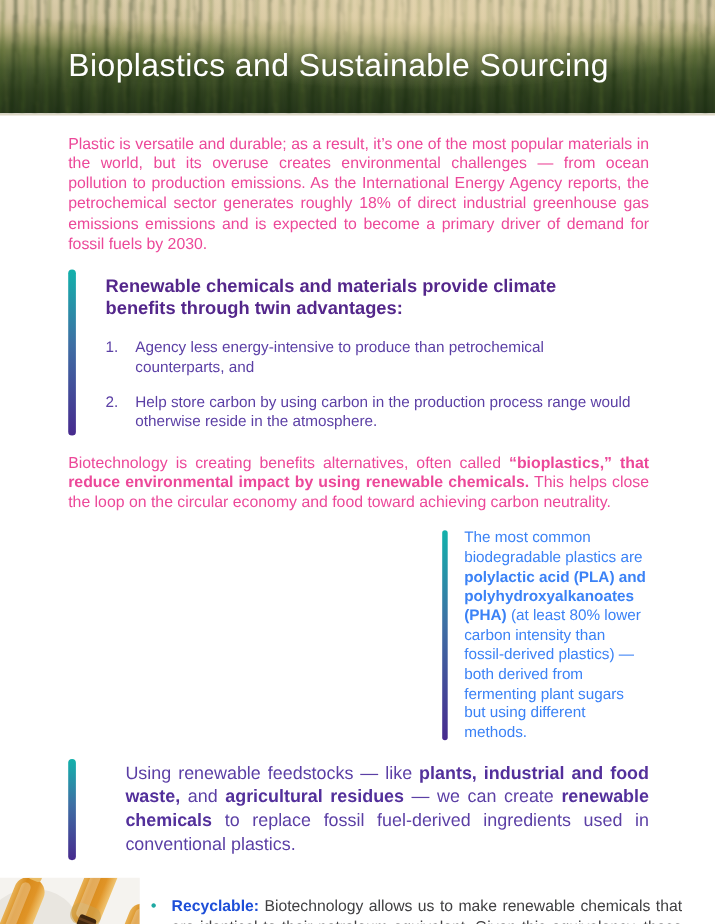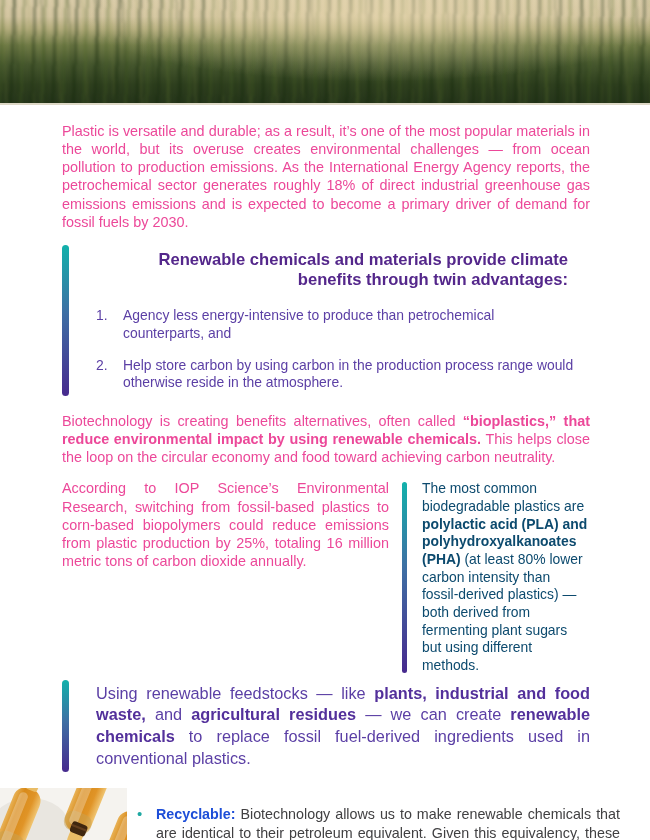--- a/index.html
+++ b/index.html
@@ -34,37 +34,37 @@
   
   .content{padding:0 60px 0 62px;}
   .body-text{color:#ec4899;font-size:14.4px;line-height:1.26;}
   .intro{margin:17px 0 0;text-align:justify;}
   .b{font-weight:700;}
   
   .callout{display:flex;margin-top:14px;}
   .vbar{width:7px;border-radius:4px;flex-shrink:0;
     background:linear-gradient(180deg,#12b1ab 0%,#3e6fa4 45%,#472a8e 100%);}
   .callout1-inner{padding:5px 0 2px 27px;}
-  .callout1-heading{margin:0;font-size:16.6px;font-weight:700;color:#54278b;line-height:1.22;max-width:472px;text-align:right;}
+  .callout1-heading{margin:0;font-size:16.6px;font-weight:700;color:#54278b;line-height:1.22;max-width:472px;}
   .num-list{margin-top:17px;}
   .num-item{display:flex;font-size:13.9px;color:#5b3fa5;line-height:1.27;margin-bottom:14px;max-width:480px;}
   .num-item:last-child{margin-bottom:2px;}
   .num{width:27px;flex-shrink:0;}
   .para2{margin:16px 0 0;text-align:justify;}
   
   .cols{display:flex;margin-top:13px;align-items:stretch;}
   .col-left{width:327px;flex-shrink:0;text-align:justify;}
   .col-left p{margin:0;}
   .col-left p + p{margin-top:13px;}
   .col-divider{width:5px;border-radius:3px;margin:3px 15px 2px 13px;flex-shrink:0;
     background:linear-gradient(180deg,#12b1ab 0%,#3e6fa4 45%,#472a8e 100%);}
-  .col-right{flex:1;font-size:13.9px;color:#0c4a6e;line-height:1.27;padding-top:1px;}
+  .col-right{flex:1;font-size:13.9px;color:#3b82f6;line-height:1.27;padding-top:1px;}
   .col-right p{margin:0;}
   
-  .callout2{margin-top:5px;}
+  .callout2{margin-top:15px;gap:18px;}
   .callout2-inner{padding:3px 0 3px 27px;font-size:16.3px;color:#5b3fa5;line-height:1.33;text-align:justify;max-width:512px;}
   .callout2-inner p{margin:0;}
   .callout2-inner .b{color:#53309b;}
   
   .bottom{position:relative;margin-top:16px;height:176px;}
   .bottles{
     position:absolute;left:0;top:0;width:127px;height:168px;
     border-radius:0 0 58px 0;overflow:hidden;background:#f5f3ef;
   }
   .bullets{margin-left:137px;margin-right:30px;padding-top:17px;}
@@ -73,20 +73,21 @@
   .bullet p{margin:0;font-size:14.3px;line-height:1.28;color:#414042;text-align:justify;}
   .bullet .label{color:#1d4ed8;font-weight:700;}
 </style>
 </head>
 <body>
 
 <header class="hero">
   <div class="hero-sky"></div>
   <div class="hero-grass"></div>
   <div class="hero-glow"></div>
+  <h1 class="hero-title">Bioplastics and Sustainable Sourcing</h1>
 </header>
 
 <div class="content">
 
   <p class="body-text intro">Plastic is versatile and durable; as a result, it’s one of the most popular materials in the world, but its overuse creates environmental challenges — from ocean pollution to production emissions. As the International Energy Agency reports, the petrochemical sector generates roughly 18% of direct industrial greenhouse gas emissions emissions and is expected to become a primary driver of demand for fossil fuels by 2030.</p>
 
   <section class="callout">
     <div class="vbar"></div>
     <div class="callout1-inner">
       <h2 class="callout1-heading">Renewable chemicals and materials provide climate benefits through twin advantages:</h2>
@@ -100,21 +101,20 @@
           <span>Help store carbon by using carbon in the production process range would otherwise reside in the atmosphere.</span>
         </div>
       </div>
     </div>
   </section>
 
   <p class="body-text para2"><span>Biotechnology is creating benefits alternatives, often called </span><span class="b">“bioplastics,” that reduce environmental impact by using renewable chemicals.</span><span> This helps close the loop on the circular economy and food toward achieving carbon neutrality.</span></p>
 
   <section class="cols">
     <div class="col-left body-text">
-      <p>According to IOP Science’s Environmental Research, switching from fossil-based plastics to corn-based biopolymers could reduce emissions from plastic production by 25%, totaling 16 million metric tons of carbon dioxide annually.</p>
     </div>
     <div class="col-divider"></div>
     <div class="col-right">
       <p><span>The most common biodegradable plastics are </span><span class="b">polylactic acid (PLA) and polyhydroxyalkanoates (PHA)</span><span> (at least 80% lower carbon intensity than fossil-derived plastics) — both derived from fermenting plant sugars but using different methods.</span></p>
     </div>
   </section>
 
   <section class="callout callout2">
     <div class="vbar"></div>
     <div class="callout2-inner">

